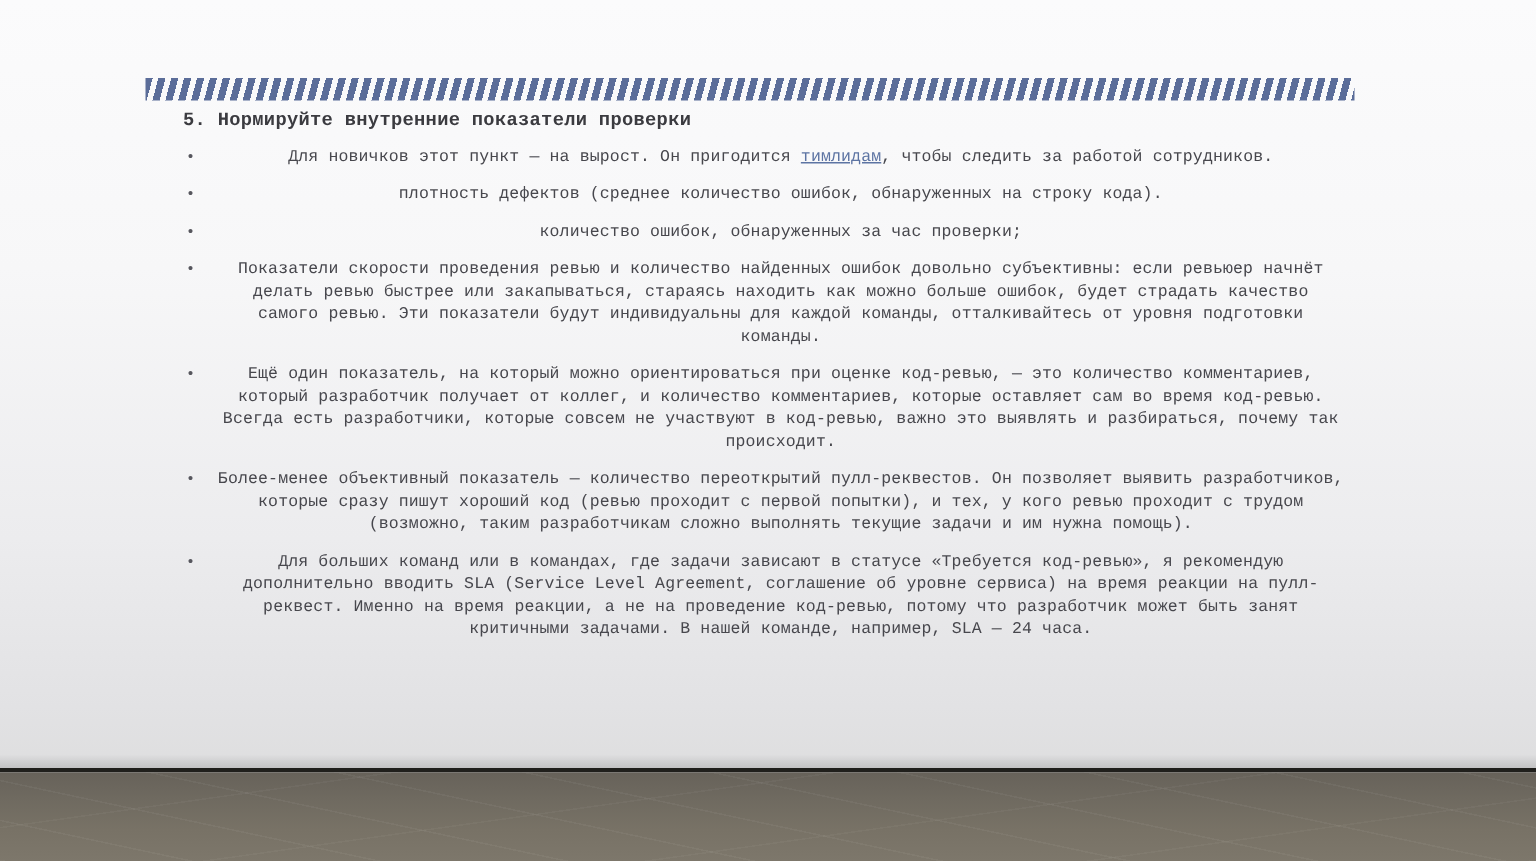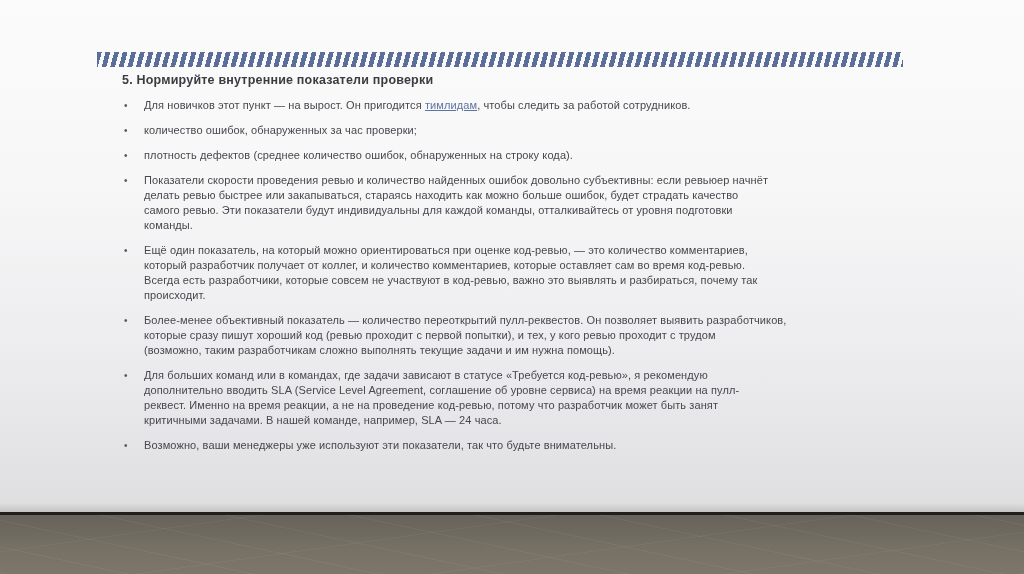--- a/index.html
+++ b/index.html
@@ -1,20 +1,20 @@
 <!DOCTYPE html>
 <html><head>
 <meta charset="utf-8">
 <style>
   * { margin: 0; padding: 0; box-sizing: border-box; }
   html, body { width: 1024px; height: 574px; overflow: hidden; background: #ffffff; }
   .scene {
     position: relative;
     width: 1024px; height: 574px;
-    font-family: Liberation Sans, sans-serif;
+    font-family: Liberation Mono, monospace;
     overflow: hidden;
   }
   
   .wall {
     position: absolute; left: 0; top: 0; right: 0; bottom: 62px;
     background: linear-gradient(180deg, #fbfbfc 0%, #f7f7f8 35%, #ececee 70%, #e2e2e4 92%, #dededf 100%);
   }
   .wall-shadow {
     position: absolute; left: 0; right: 0; bottom: 62px; height: 9px;
     background: linear-gradient(180deg, rgba(0,0,0,0) 0%, rgba(0,0,0,0.12) 100%);
@@ -40,20 +40,21 @@
   }
   .heading {
     margin: 6px 0 0 25px;
     font-size: 12.5px; font-weight: bold; letter-spacing: 0.2px;
     color: #3b3b40; line-height: 15px;
   }
   ul.bullets {
     list-style: none;
     margin: 0 0 0 25px;
     width: 775px;
+    text-align: center;
   }
   ul.bullets li {
     position: relative;
     margin-top: 10px;
     padding-left: 22px;
     font-size: 11px; line-height: 15px;
     color: #47474d;
     letter-spacing: 0.1px;
     white-space: pre-wrap;
   }
@@ -78,33 +79,32 @@
   <div class="wall-floor-edge"></div>
   <div class="floor"></div>
 
   <div class="slide-content">
     <div class="stripes"></div>
 
     <div class="heading">5. Нормируйте внутренние показатели проверки</div>
 
     <ul class="bullets">
       <li><span>Для новичков этот пункт — на вырост. Он пригодится </span><a class="inline-link">тимлидам</a><span>, чтобы следить за работой сотрудников.</span></li>
+      <li>плотность дефектов (среднее количество ошибок, обнаруженных на строку кода).</li>
       <li>количество ошибок, обнаруженных за час проверки;</li>
-      <li>плотность дефектов (среднее количество ошибок, обнаруженных на строку кода).</li>
       <li>Показатели скорости проведения ревью и количество найденных ошибок довольно субъективны: если ревьюер начнёт
 делать ревью быстрее или закапываться, стараясь находить как можно больше ошибок, будет страдать качество
 самого ревью. Эти показатели будут индивидуальны для каждой команды, отталкивайтесь от уровня подготовки
 команды.</li>
       <li>Ещё один показатель, на который можно ориентироваться при оценке код-ревью, — это количество комментариев,
 который разработчик получает от коллег, и количество комментариев, которые оставляет сам во время код-ревью.
 Всегда есть разработчики, которые совсем не участвуют в код-ревью, важно это выявлять и разбираться, почему так
 происходит.</li>
       <li>Более-менее объективный показатель — количество переоткрытий пулл-реквестов. Он позволяет выявить разработчиков,
 которые сразу пишут хороший код (ревью проходит с первой попытки), и тех, у кого ревью проходит с трудом
 (возможно, таким разработчикам сложно выполнять текущие задачи и им нужна помощь).</li>
       <li>Для больших команд или в командах, где задачи зависают в статусе «Требуется код-ревью», я рекомендую
 дополнительно вводить SLA (Service Level Agreement, соглашение об уровне сервиса) на время реакции на пулл-
 реквест. Именно на время реакции, а не на проведение код-ревью, потому что разработчик может быть занят
 критичными задачами. В нашей команде, например, SLA — 24 часа.</li>
-      <li>Возможно, ваши менеджеры уже используют эти показатели, так что будьте внимательны.</li>
     </ul>
   </div>
 </div>
 
 </body></html>

